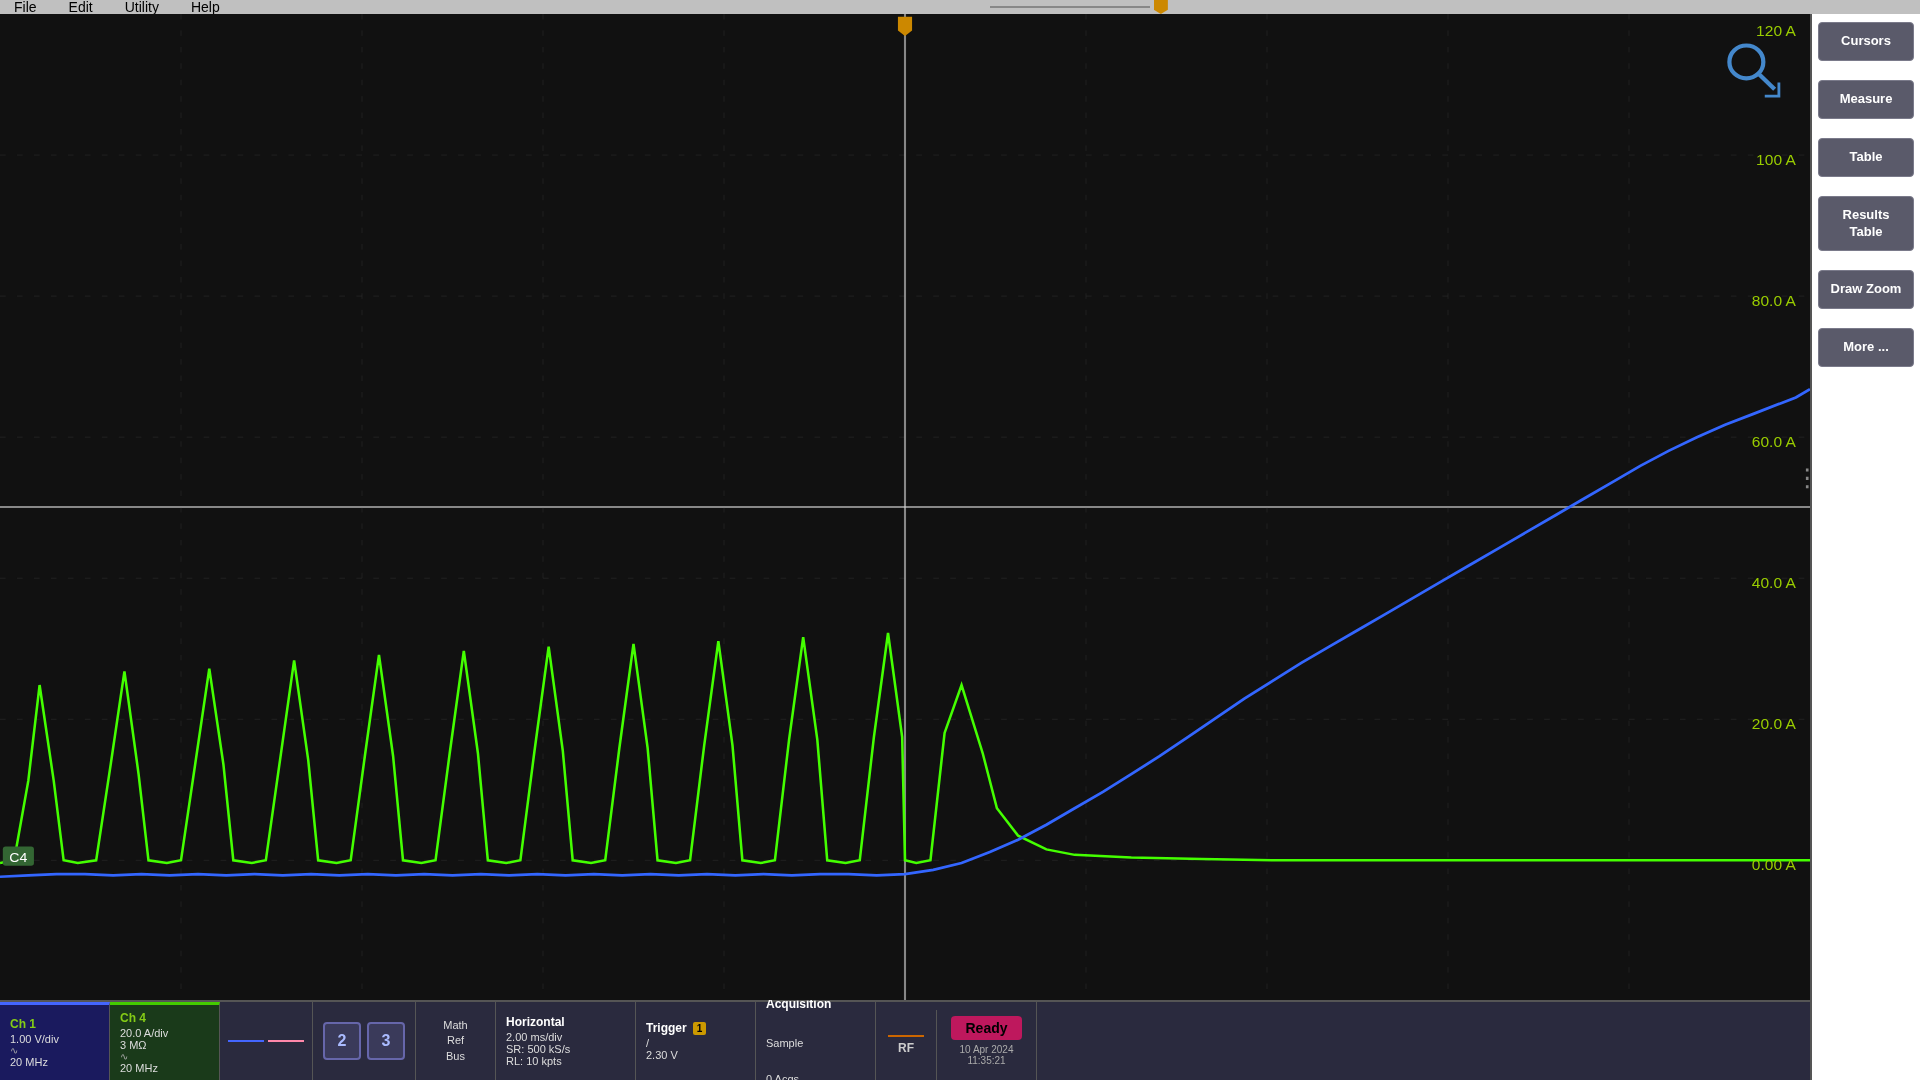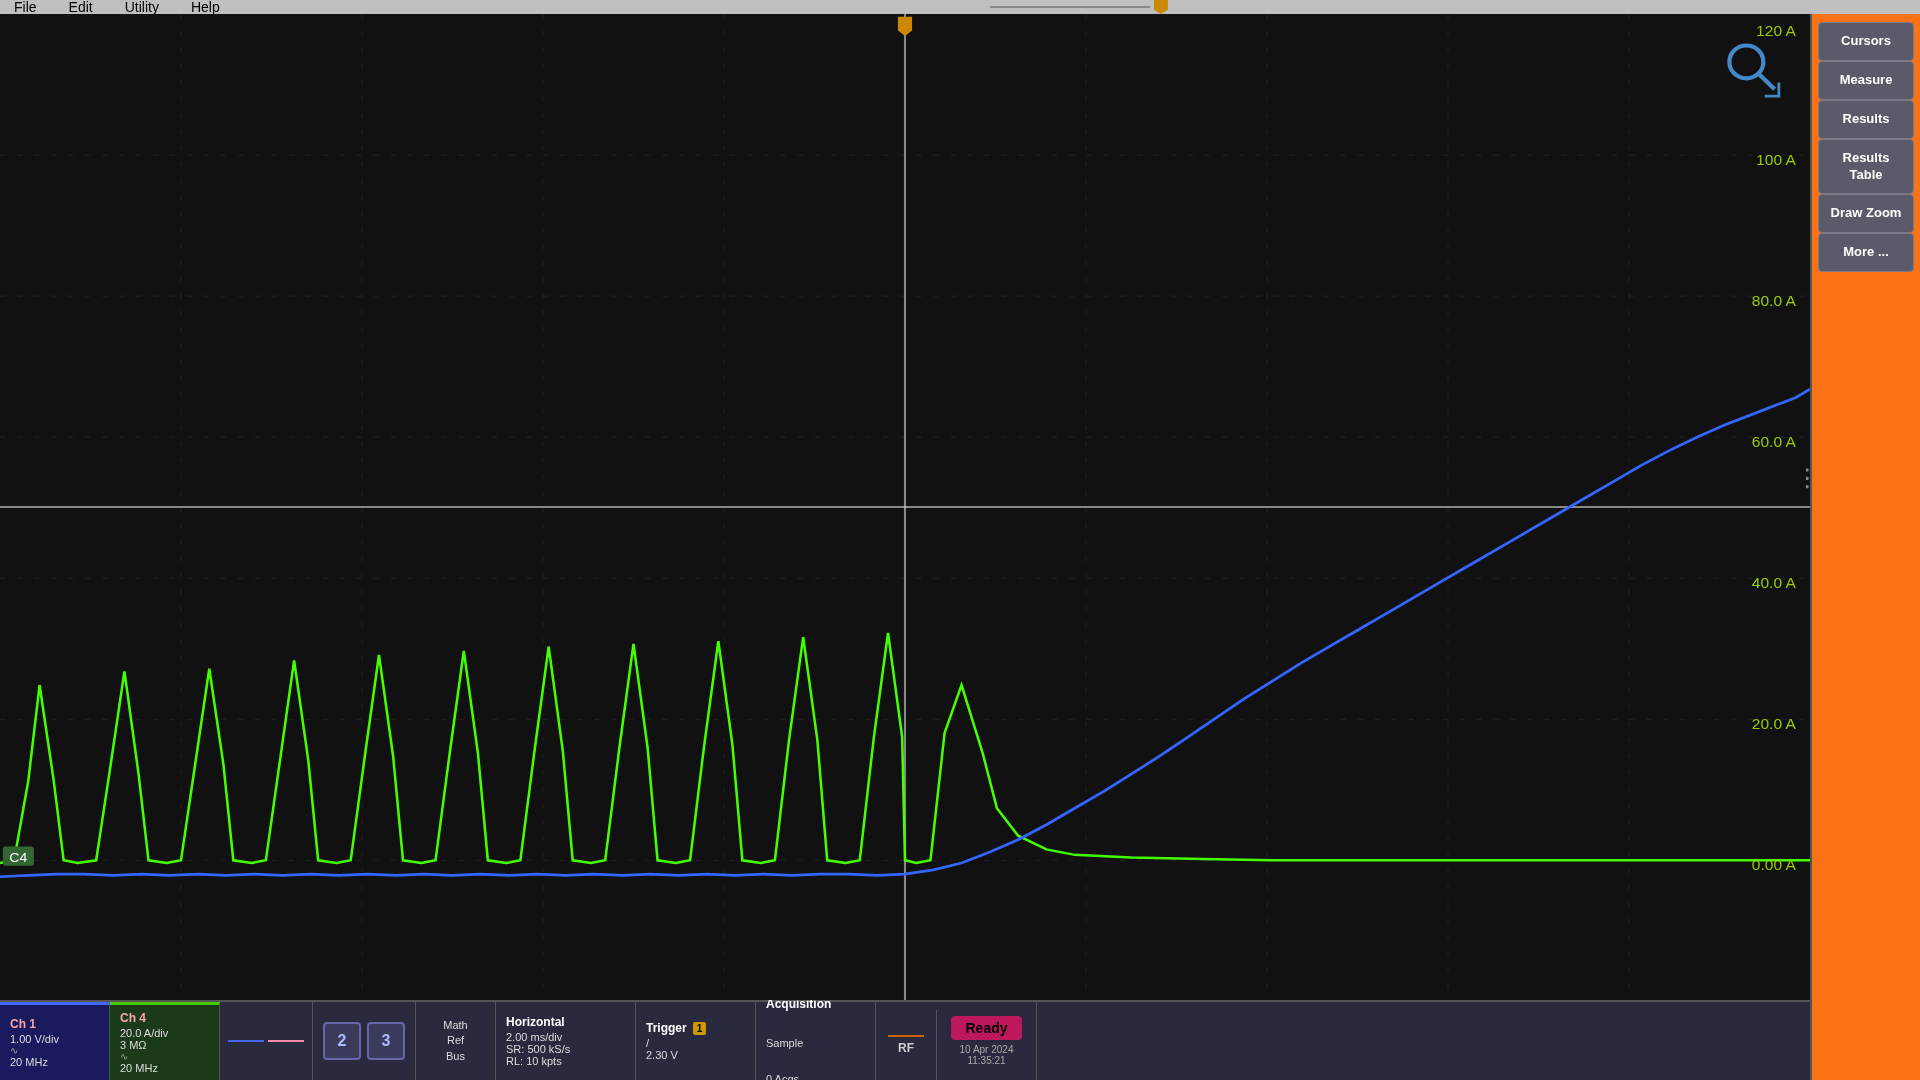--- a/index.html
+++ b/index.html
@@ -68,21 +68,21 @@
       min-width: 110px;
       border-right: 1px solid #555;
     }
 
     .ch1-block { background: #1a1a5e; border-top: 3px solid #4466ff; }
     .ch4-block { background: #1a3a1a; border-top: 3px solid #44cc00; }
 
     .ch-name {
       font-size: 12px;
       font-weight: bold;
-      color: #fca5a5;
+      color: #84cc16;
       margin-bottom: 2px;
     }
     .ch-value {
       font-size: 11px;
       color: #ddd;
     }
     .ch-icon { font-size: 10px; color: #aaa; }
 
     
     .center-buttons {
@@ -241,25 +241,25 @@
     }
     .ready-date {
       font-size: 10px;
       color: #aaa;
       text-align: center;
     }
 
     
     .right-sidebar {
       width: 110px;
-      background: #f97316;
+      background: #ffffff;
       display: flex;
       flex-direction: column;
       padding: 8px 6px;
-      gap: 0;
+      gap: 19px;
       border-left: 2px solid #555;
     }
     .sidebar-btn {
       background: #5a5a6a;
       border: 1px solid #7a7a8a;
       border-radius: 4px;
       color: #fff;
       font-size: 13px;
       font-weight: bold;
       padding: 10px 6px;
@@ -578,20 +578,20 @@
         <div class="ready-button">Ready</div>
         <div class="ready-date">10 Apr 2024</div>
         <div class="ready-date">11:35:21</div>
       </div>
     </div>
   </div>
 
   <div class="right-sidebar">
     <button class="sidebar-btn">Cursors</button>
     <button class="sidebar-btn">Measure</button>
-    <button class="sidebar-btn">Results</button>
+    <button class="sidebar-btn">Table</button>
     <button class="sidebar-btn">Results
 Table</button>
     <button class="sidebar-btn">Draw
 Zoom</button>
     <button class="sidebar-btn">More ...</button>
   </div>
 </div>
 
 </body></html>

